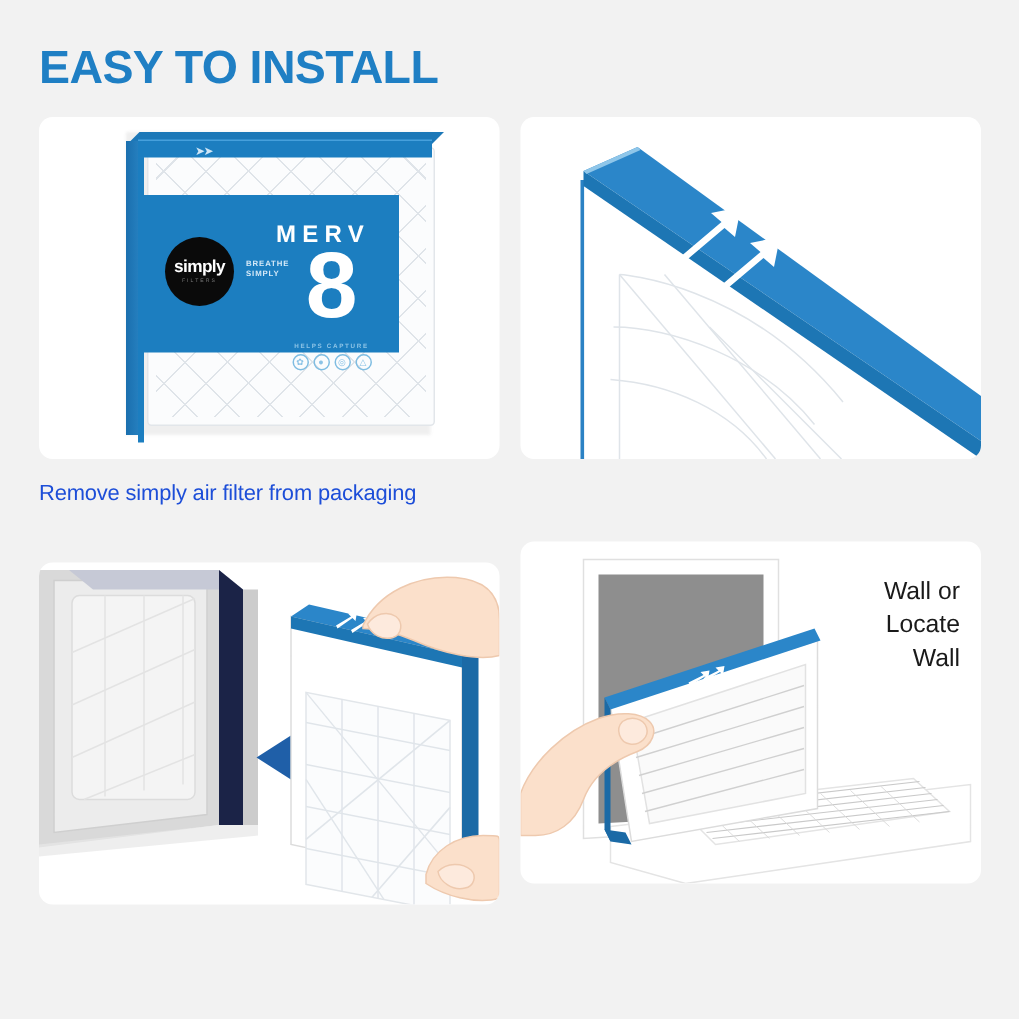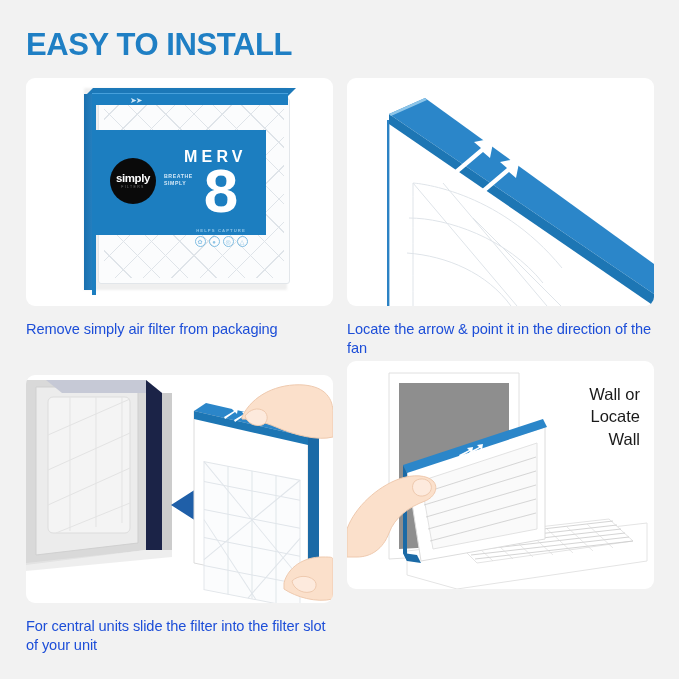--- a/index.html
+++ b/index.html
@@ -261,21 +261,20 @@
 
             <polygon points="42,36 78,20 80,22 44,38" fill="#8fc6e9"></polygon>
 
             <g fill="#ffffff">
               <polygon points="108,92 134,70 127,64 147,60 143,80 136,74 110,96"></polygon>
               <polygon points="134,112 160,90 153,84 173,80 169,100 162,94 136,116"></polygon>
             </g>
           </svg>
         </div>
       </div>
-      <div class="caption">Locate the arrow &amp; point it in the direction of the fan</div>
     </div>
 
     <div class="step step-3">
       <div class="card">
         <div class="p3">
           <svg width="307" height="228" viewBox="0 0 307 228">
 
             <polygon points="0,5 120,5 120,175 0,190" fill="#d9d9d9"></polygon>
             <polygon points="10,12 112,12 112,168 10,180" fill="#ececec" stroke="#cfcfcf" stroke-width="1"></polygon>
             <rect x="22" y="22" width="82" height="136" rx="5" fill="#f4f4f4" stroke="#dcdcdc" stroke-width="1"></rect>
@@ -332,21 +331,20 @@
               <path d="M219,41 C224,34 232,32 238,36 C243,40 242,48 236,50 C229,52 221,48 219,41 Z" fill="#fdeadd"></path>
             </g>
             <g fill="#fbe0cb" stroke="#eec9ae" stroke-width="1">
               <path d="M258,208 C262,192 278,182 296,182 C307,182 307,182 307,186 L307,224
                        C290,228 270,222 258,214 Z"></path>
               <path d="M266,206 C272,200 282,200 288,205 C292,209 290,216 284,217 C276,219 267,213 266,206 Z" fill="#fdeadd"></path>
             </g>
           </svg>
         </div>
       </div>
-      <div class="caption">For central units slide the filter into the filter slot of your unit</div>
     </div>
 
     <div class="step step-4">
       <div class="card">
         <div class="p4">
           <svg width="307" height="228" viewBox="0 0 307 228">
 
             <polygon points="42,12 172,12 172,190 42,198" fill="#ffffff" stroke="#e0e0e0" stroke-width="1"></polygon>
             <polygon points="52,22 162,22 162,182 52,188" fill="#8e8e8e"></polygon>
 

